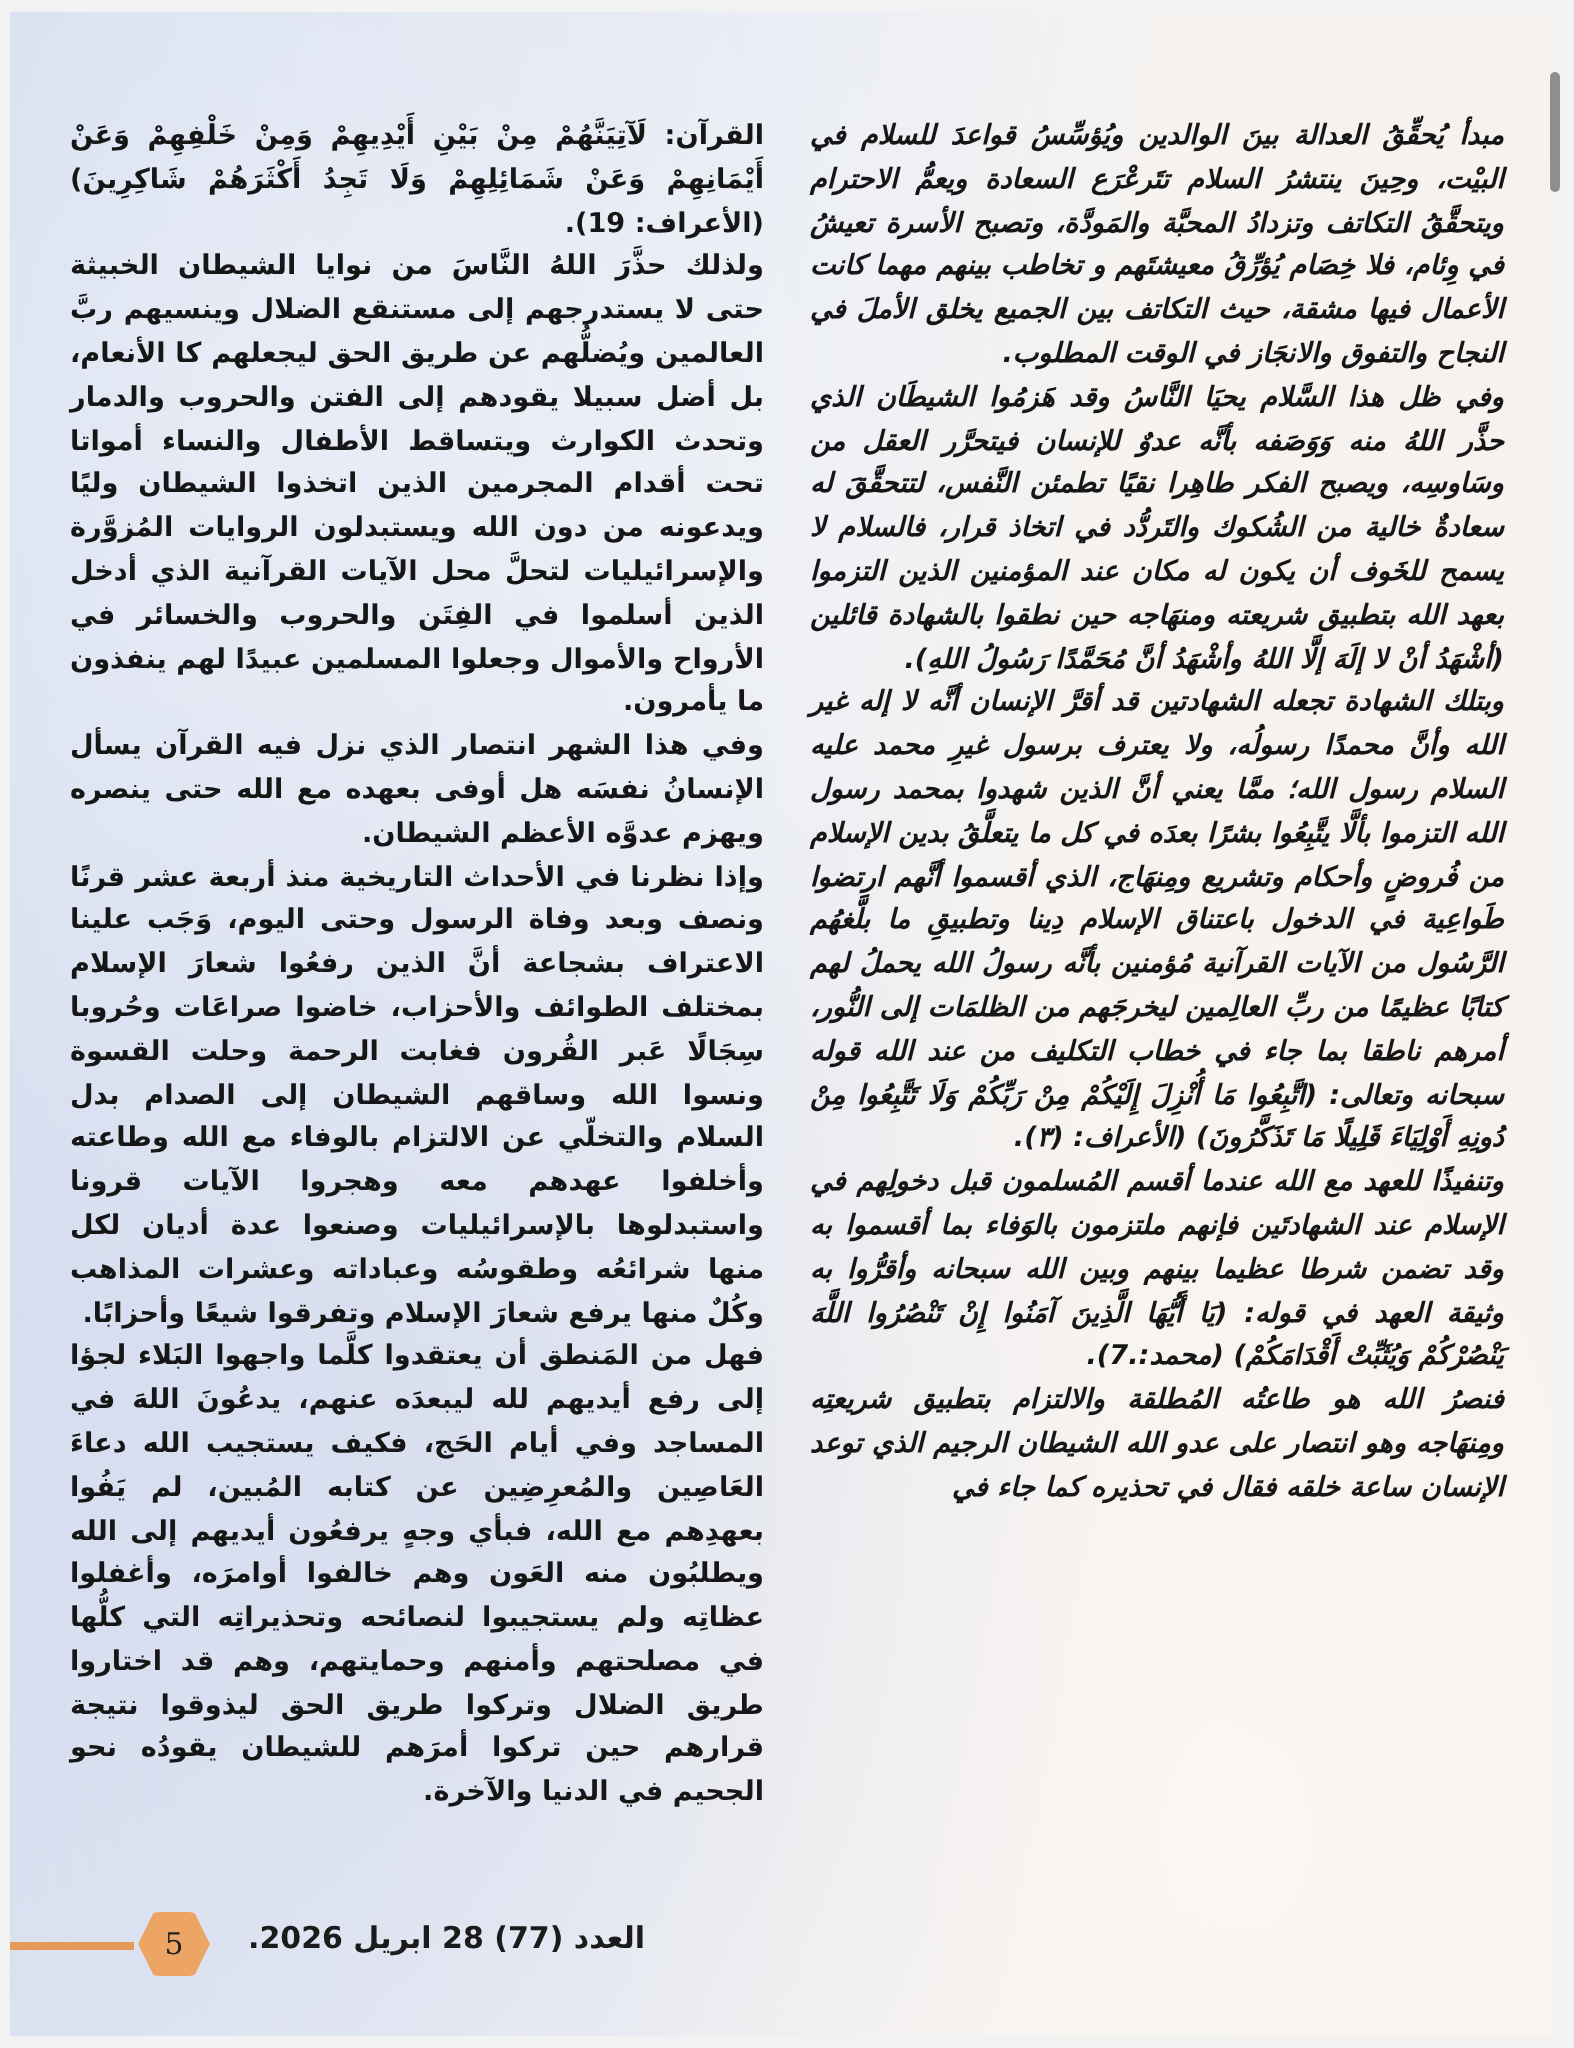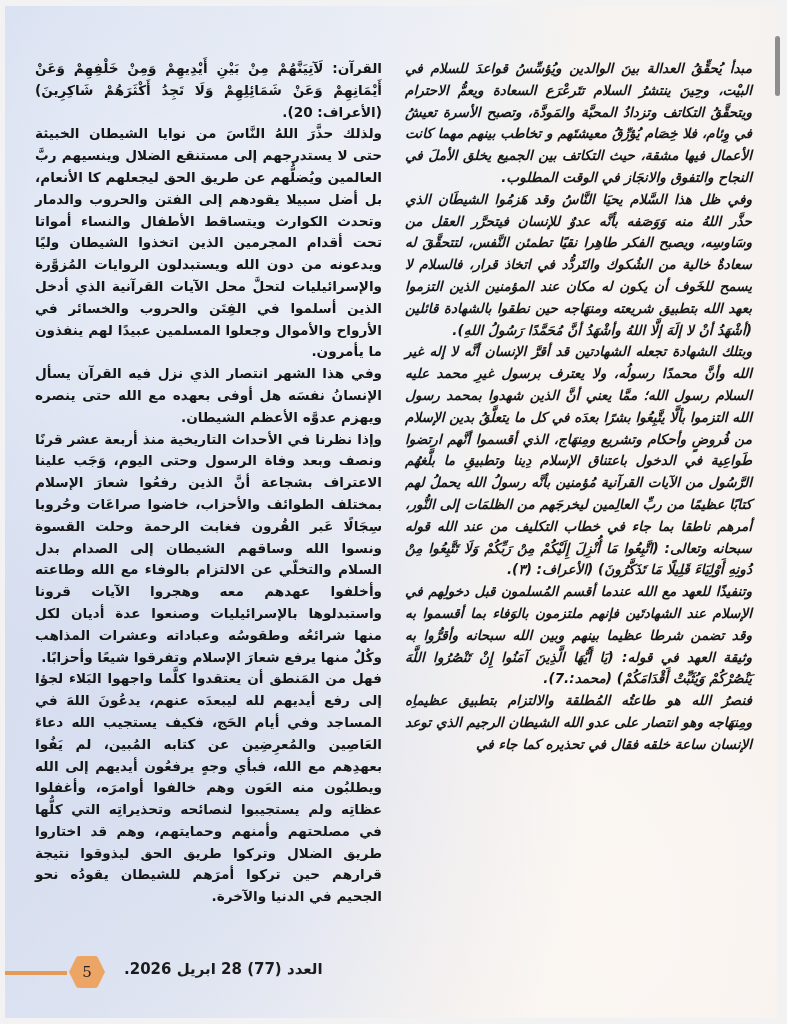--- a/index.html
+++ b/index.html
@@ -62,25 +62,25 @@
 <body>
 
 <div class="viewer">
   <div class="page">
 
     <div class="column col-right">
       <p>مبدأ يُحقِّقُ العدالة بينَ الوالدين ويُؤسِّسُ قواعدَ للسلام في البيْت، وحِينَ ينتشرُ السلام تتَرعْرَع السعادة ويعمُّ الاحترام ويتحقَّقُ التكاتف وتزدادُ المحبَّة والمَودَّة، وتصبح الأسرة تعيشُ في وِئام، فلا خِصَام يُؤرِّقُ معيشتَهم و تخاطب بينهم مهما كانت الأعمال فيها مشقة، حيث التكاتف بين الجميع يخلق الأملَ في النجاح والتفوق والانجَاز في الوقت المطلوب.</p>
       <p>وفي ظل هذا السَّلام يحيَا النَّاسُ وقد هَزمُوا الشيطَان الذي حذَّر اللهُ منه وَوَصَفه بأنَّه عدوٌ للإنسان فيتحرَّر العقل من وسَاوسِه، ويصبح الفكر طاهِرا نقيًا تطمئن النَّفس، لتتحقَّقَ له سعادةٌ خالية من الشُكوك والتَردُّد في اتخاذ قرار، فالسلام لا يسمح للخَوف أن يكون له مكان عند المؤمنين الذين التزموا بعهد الله بتطبيق شريعته ومنهَاجه حين نطقوا بالشهادة قائلين (أشْهَدُ أنْ لا إلَهَ إلَّا اللهُ وأشْهَدُ أنَّ مُحَمَّدًا رَسُولُ اللهِ).</p>
       <p>وبتلك الشهادة تجعله الشهادتين قد أقرَّ الإنسان أنَّه لا إله غير الله وأنَّ محمدًا رسولُه، ولا يعترف برسول غيرِ محمد عليه السلام رسول الله؛ ممَّا يعني أنَّ الذين شهدوا بمحمد رسول الله التزموا بألَّا يتَّبِعُوا بشرًا بعدَه في كل ما يتعلَّقُ بدين الإسلام من فُروضٍ وأحكام وتشريع ومِنهَاج، الذي أقسموا أنَّهم ارتضوا طَواعِية في الدخول باعتناق الإسلام دِينا وتطبيقِ ما بلَّغهُم الرَّسُول من الآيات القرآنية مُؤمنين بأنَّه رسولُ الله يحملُ لهم كتابًا عظيمًا من ربِّ العالِمين ليخرجَهم من الظلمَات إلى النُّور، أمرهم ناطقا بما جاء في خطاب التكليف من عند الله قوله سبحانه وتعالى: (اتَّبِعُوا مَا أُنْزِلَ إِلَيْكُمْ مِنْ رَبِّكُمْ وَلَا تَتَّبِعُوا مِنْ دُونِهِ أَوْلِيَاءَ قَلِيلًا مَا تَذَكَّرُونَ) (الأعراف: (٣).</p>
       <p>وتنفيذًا للعهد مع الله عندما أقسم المُسلمون قبل دخولِهم في الإسلام عند الشهادتَين فإنهم ملتزمون بالوَفاء بما أقسموا به وقد تضمن شرطا عظيما بينهم وبين الله سبحانه وأقرُّوا به وثيقة العهد في قوله: (يَا أَيُّهَا الَّذِينَ آمَنُوا إِنْ تَنْصُرُوا اللَّهَ يَنْصُرْكُمْ وَيُثَبِّتْ أَقْدَامَكُمْ) (محمد:.7).</p>
-      <p>فنصرُ الله هو طاعتُه المُطلقة والالتزام بتطبيق عظيماِه ومِنهَاجه وهو انتصار على عدو الله الشيطان الرجيم الذي توعد الإنسان ساعة خلقه فقال في تحذيره كما جاء في</p>
+      <p>فنصرُ الله هو طاعتُه المُطلقة والالتزام بتطبيق شريعتِه ومِنهَاجه وهو انتصار على عدو الله الشيطان الرجيم الذي توعد الإنسان ساعة خلقه فقال في تحذيره كما جاء في</p>
     </div>
 
     <div class="column col-left">
-      <p>القرآن: لَآتِيَنَّهُمْ مِنْ بَيْنِ أَيْدِيهِمْ وَمِنْ خَلْفِهِمْ وَعَنْ أَيْمَانِهِمْ وَعَنْ شَمَائِلِهِمْ وَلَا تَجِدُ أَكْثَرَهُمْ شَاكِرِينَ) (الأعراف: 20).</p>
+      <p>القرآن: لَآتِيَنَّهُمْ مِنْ بَيْنِ أَيْدِيهِمْ وَمِنْ خَلْفِهِمْ وَعَنْ أَيْمَانِهِمْ وَعَنْ شَمَائِلِهِمْ وَلَا تَجِدُ أَكْثَرَهُمْ شَاكِرِينَ) (الأعراف: 19).</p>
       <p>ولذلك حذَّرَ اللهُ النَّاسَ من نوايا الشيطان الخبيثة حتى لا يستدرجهم إلى مستنقع الضلال وينسيهم ربَّ العالمين ويُضلُّهم عن طريق الحق ليجعلهم كا الأنعام، بل أضل سبيلا يقودهم إلى الفتن والحروب والدمار وتحدث الكوارث ويتساقط الأطفال والنساء أمواتا تحت أقدام المجرمين الذين اتخذوا الشيطان وليًا ويدعونه من دون الله ويستبدلون الروايات المُزوَّرة والإسرائيليات لتحلَّ محل الآيات القرآنية الذي أدخل الذين أسلموا في الفِتَن والحروب والخسائر في الأرواح والأموال وجعلوا المسلمين عبيدًا لهم ينفذون ما يأمرون.</p>
       <p>وفي هذا الشهر انتصار الذي نزل فيه القرآن يسأل الإنسانُ نفسَه هل أوفى بعهده مع الله حتى ينصره ويهزم عدوَّه الأعظم الشيطان.</p>
       <p>وإذا نظرنا في الأحداث التاريخية منذ أربعة عشر قرنًا ونصف وبعد وفاة الرسول وحتى اليوم، وَجَب علينا الاعتراف بشجاعة أنَّ الذين رفعُوا شعارَ الإسلام بمختلف الطوائف والأحزاب، خاضوا صراعَات وحُروبا سِجَالًا عَبر القُرون فغابت الرحمة وحلت القسوة ونسوا الله وساقهم الشيطان إلى الصدام بدل السلام والتخلّي عن الالتزام بالوفاء مع الله وطاعته وأخلفوا عهدهم معه وهجروا الآيات قرونا واستبدلوها بالإسرائيليات وصنعوا عدة أديان لكل منها شرائعُه وطقوسُه وعباداته وعشرات المذاهب وكُلٌ منها يرفع شعارَ الإسلام وتفرقوا شيعًا وأحزابًا.</p>
       <p>فهل من المَنطق أن يعتقدوا كلَّما واجهوا البَلاء لجؤا إلى رفع أيديهم لله ليبعدَه عنهم، يدعُونَ اللهَ في المساجد وفي أيام الحَج، فكيف يستجيب الله دعاءَ العَاصِين والمُعرِضِين عن كتابه المُبين، لم يَفُوا بعهدِهم مع الله، فبأي وجهٍ يرفعُون أيديهم إلى الله ويطلبُون منه العَون وهم خالفوا أوامرَه، وأغفلوا عظاتِه ولم يستجيبوا لنصائحه وتحذيراتِه التي كلُّها في مصلحتهم وأمنهم وحمايتهم، وهم قد اختاروا طريق الضلال وتركوا طريق الحق ليذوقوا نتيجة قرارهم حين تركوا أمرَهم للشيطان يقودُه نحو الجحيم في الدنيا والآخرة.</p>
     </div>
 
     <div class="footer">
       <div class="footer-line"></div>
       <div class="page-badge">5</div>
       <div class="issue-text">العدد (77) 28 ابريل 2026.</div>

